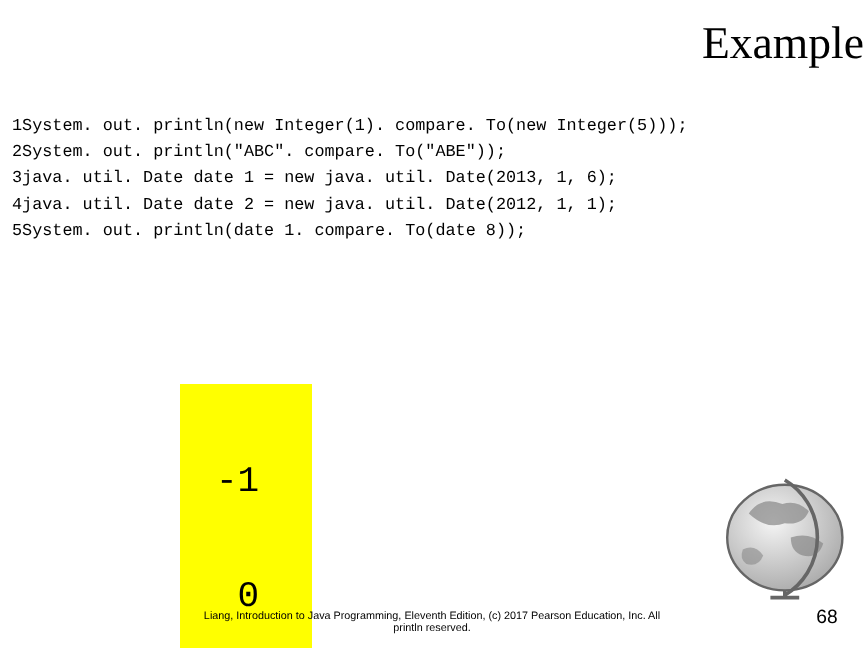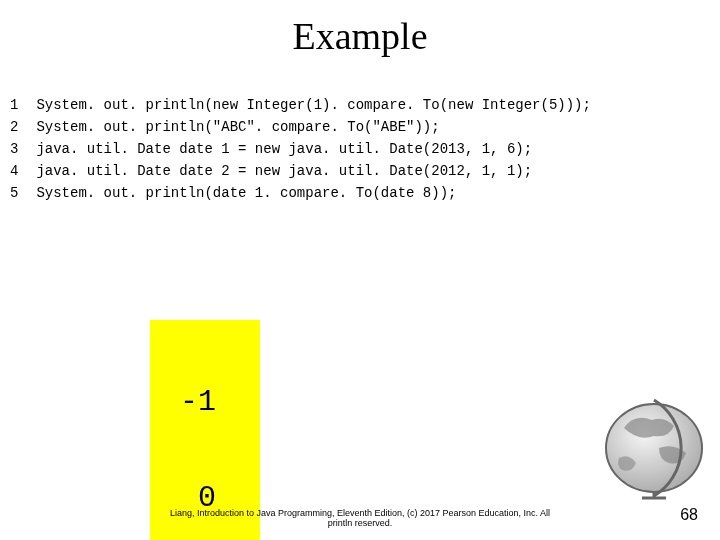--- a/index.html
+++ b/index.html
@@ -5,37 +5,37 @@
   * { margin: 0; padding: 0; box-sizing: border-box; }
   body {
     width: 720px;
     height: 540px;
     background: #ffffff;
     font-family: "Times New Roman", serif;
     position: relative;
     overflow: hidden;
   }
   .title {
-    text-align: center;
+    text-align: right;
     font-size: 38px;
     font-weight: normal;
     margin-top: 14px;
     margin-bottom: 36px;
   }
   .code-block {
     display: flex;
     padding-left: 10px;
   }
   .line-numbers {
     font-family: "Courier New", monospace;
     font-size: 14px;
     line-height: 22px;
     color: #000;
     white-space: pre;
-    margin-right: 18px;
+    margin-right: 0;
   }
   .code {
     font-family: "Courier New", monospace;
     font-size: 14px;
     line-height: 22px;
     color: #000;
     white-space: pre;
   }
   .output-box {
     position: absolute;

